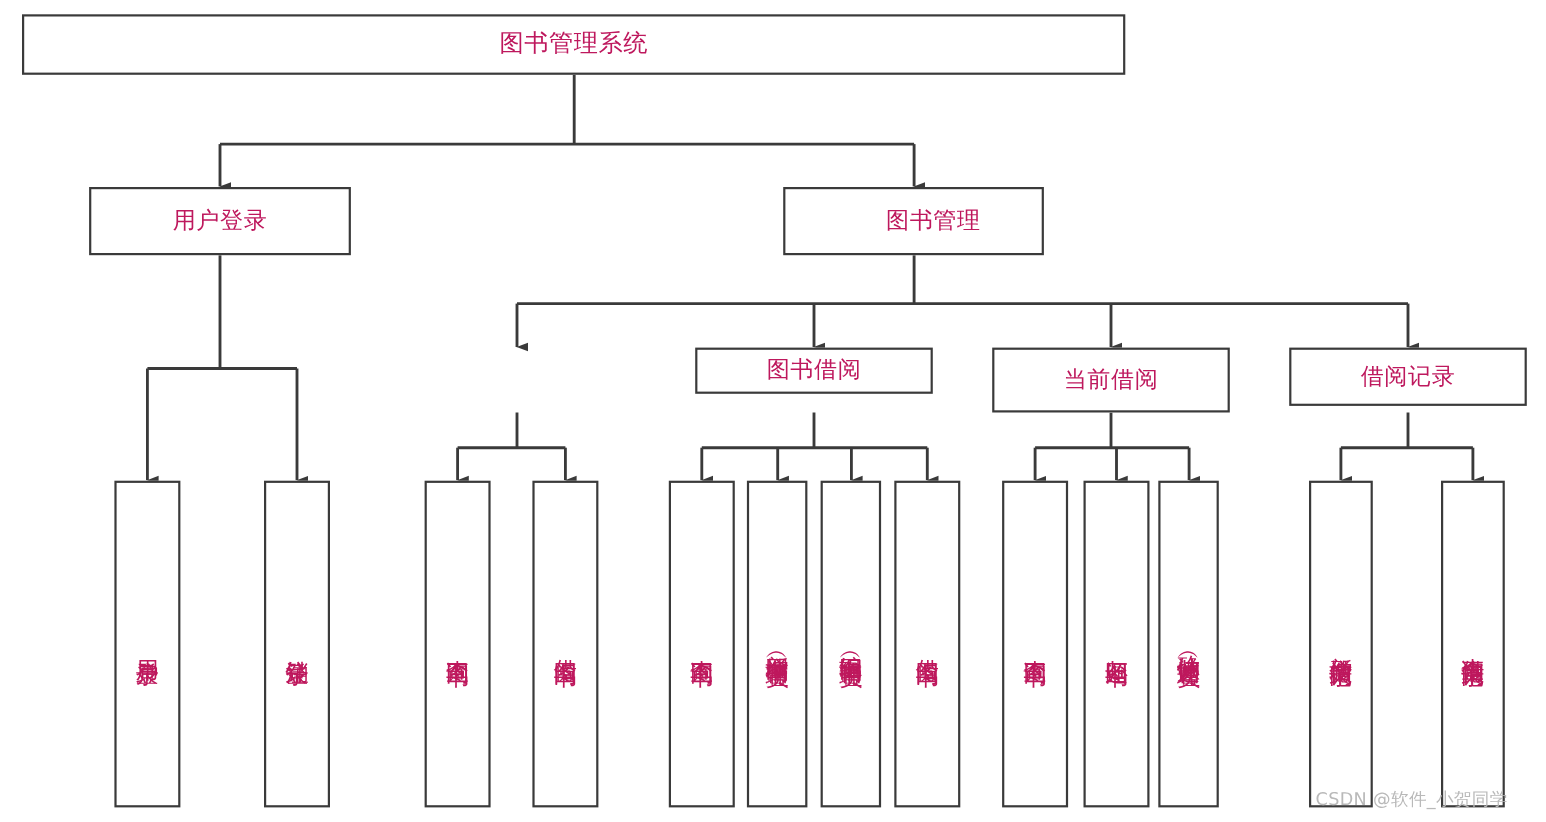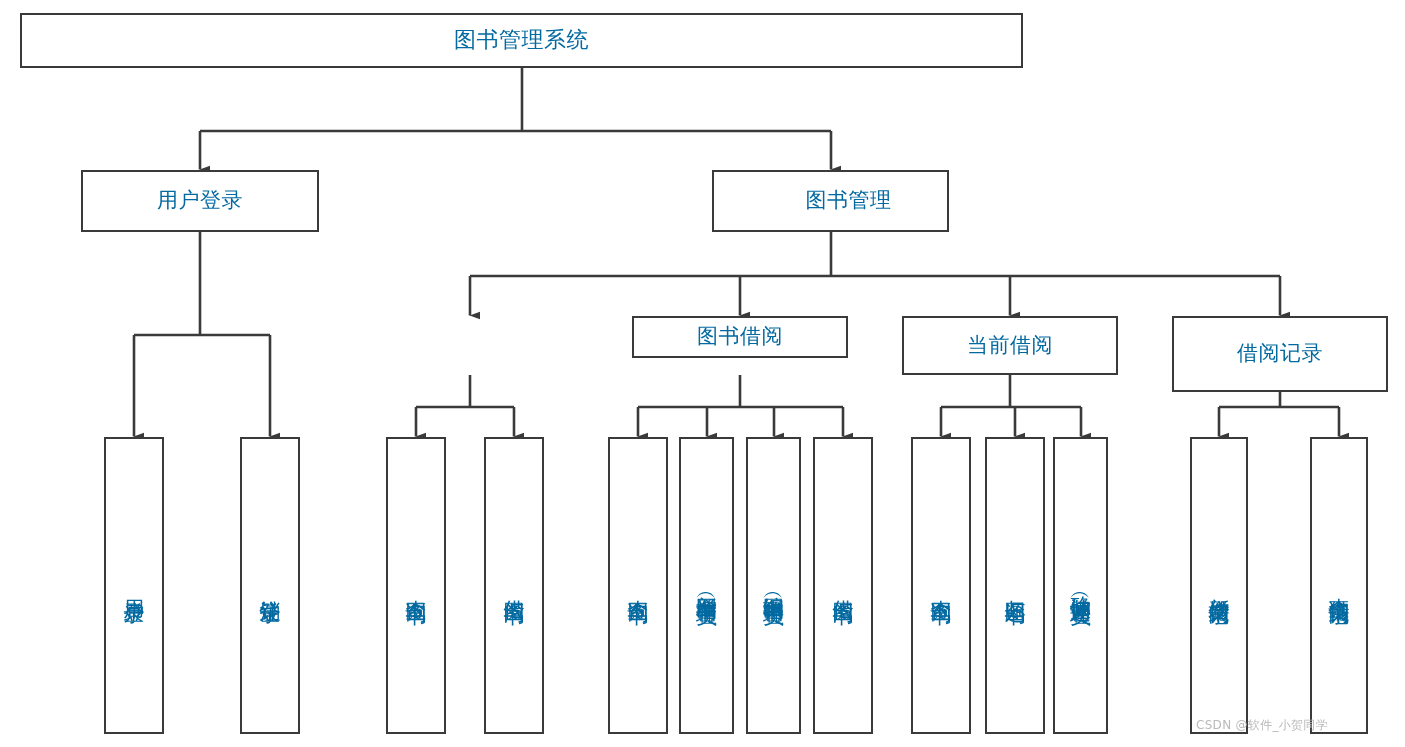--- a/index.html
+++ b/index.html
@@ -27,21 +27,21 @@
     pointer-events: none;
   }
   .node {
     position: absolute;
     box-sizing: border-box;
     background: #ffffff;
     border: 2px solid #3a3a3a;
     display: flex;
     align-items: center;
     justify-content: center;
-    color: #0369a1;
+    color: #be185d;
     z-index: 2;
   }
   .node .label {
     text-align: center;
     line-height: 1.12;
     white-space: nowrap;
   }
   
   .node.horiz .label {
     font-size: 21px;
@@ -59,21 +59,21 @@
     writing-mode: vertical-rl;
     text-orientation: upright;
     font-size: 21px;
     line-height: 1.05;
     letter-spacing: 1.5px;
     white-space: nowrap;
     max-height: 280px;
   }
   .watermark {
     position: absolute;
-    font-size: 12px;
+    font-size: 16px;
     color: #b9b9b9;
     white-space: nowrap;
     z-index: 3;
     letter-spacing: 0.3px;
   }
 </style>
 </head>
 <body>
 
 <div id="canvas">
@@ -131,21 +131,21 @@
   <div class="node horiz" style="left: 712px; top: 170px; width: 237px; height: 62px; padding-left: 36px;">
     <span class="label">图书管理</span>
   </div>
 
   <div class="node horiz" style="left: 632px; top: 316px; width: 216px; height: 42px;">
     <span class="label">图书借阅</span>
   </div>
   <div class="node horiz" style="left: 902px; top: 316px; width: 216px; height: 59px;">
     <span class="label">当前借阅</span>
   </div>
-  <div class="node horiz" style="left: 1172px; top: 316px; width: 216px; height: 76px;">
+  <div class="node horiz" style="left: 1172px; top: 316px; width: 216px; height: 53px;">
     <span class="label">借阅记录</span>
   </div>
 
   <div class="node vert" style="left: 104px; top: 437px; width: 60px; height: 297px;">
     <span class="label">用户登录</span>
   </div>
   <div class="node vert" style="left: 240px; top: 437px; width: 60px; height: 297px;">
     <span class="label">注销登录</span>
   </div>
   <div class="node vert" style="left: 386px; top: 437px; width: 60px; height: 297px;">

